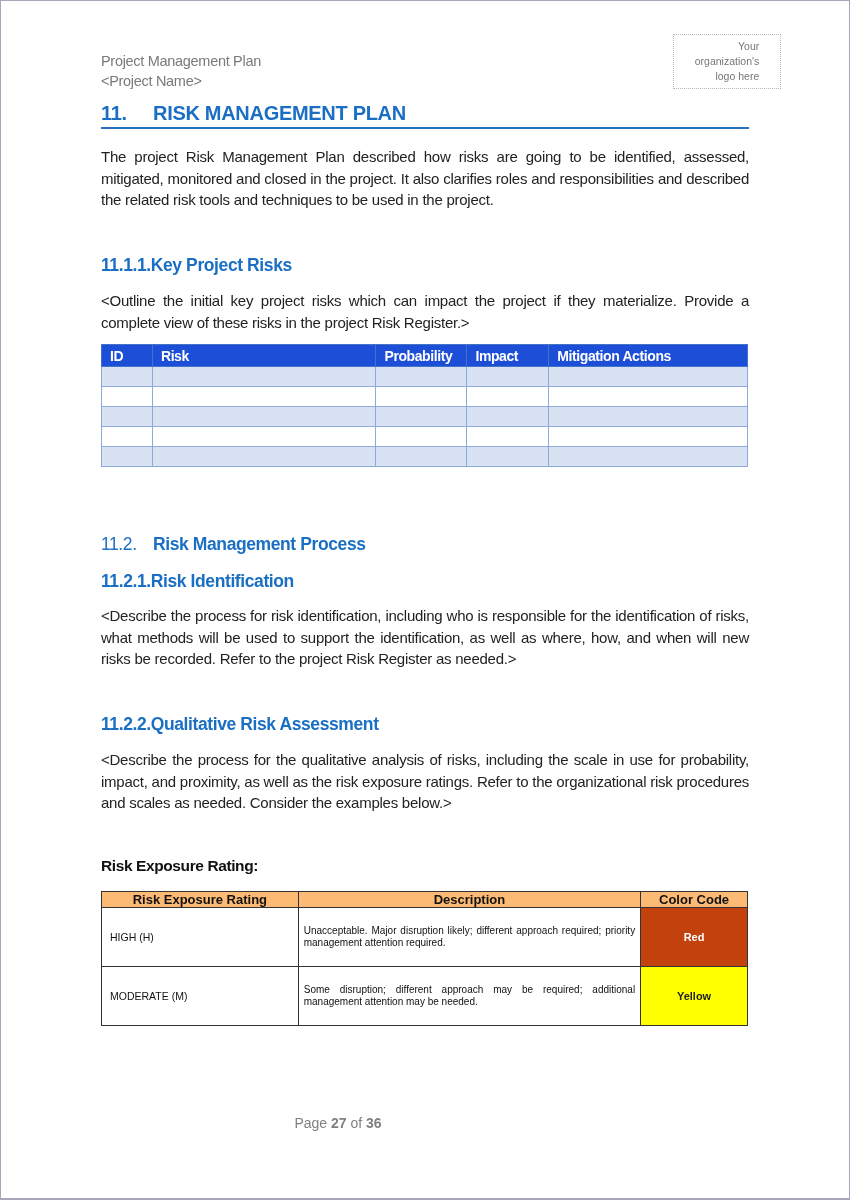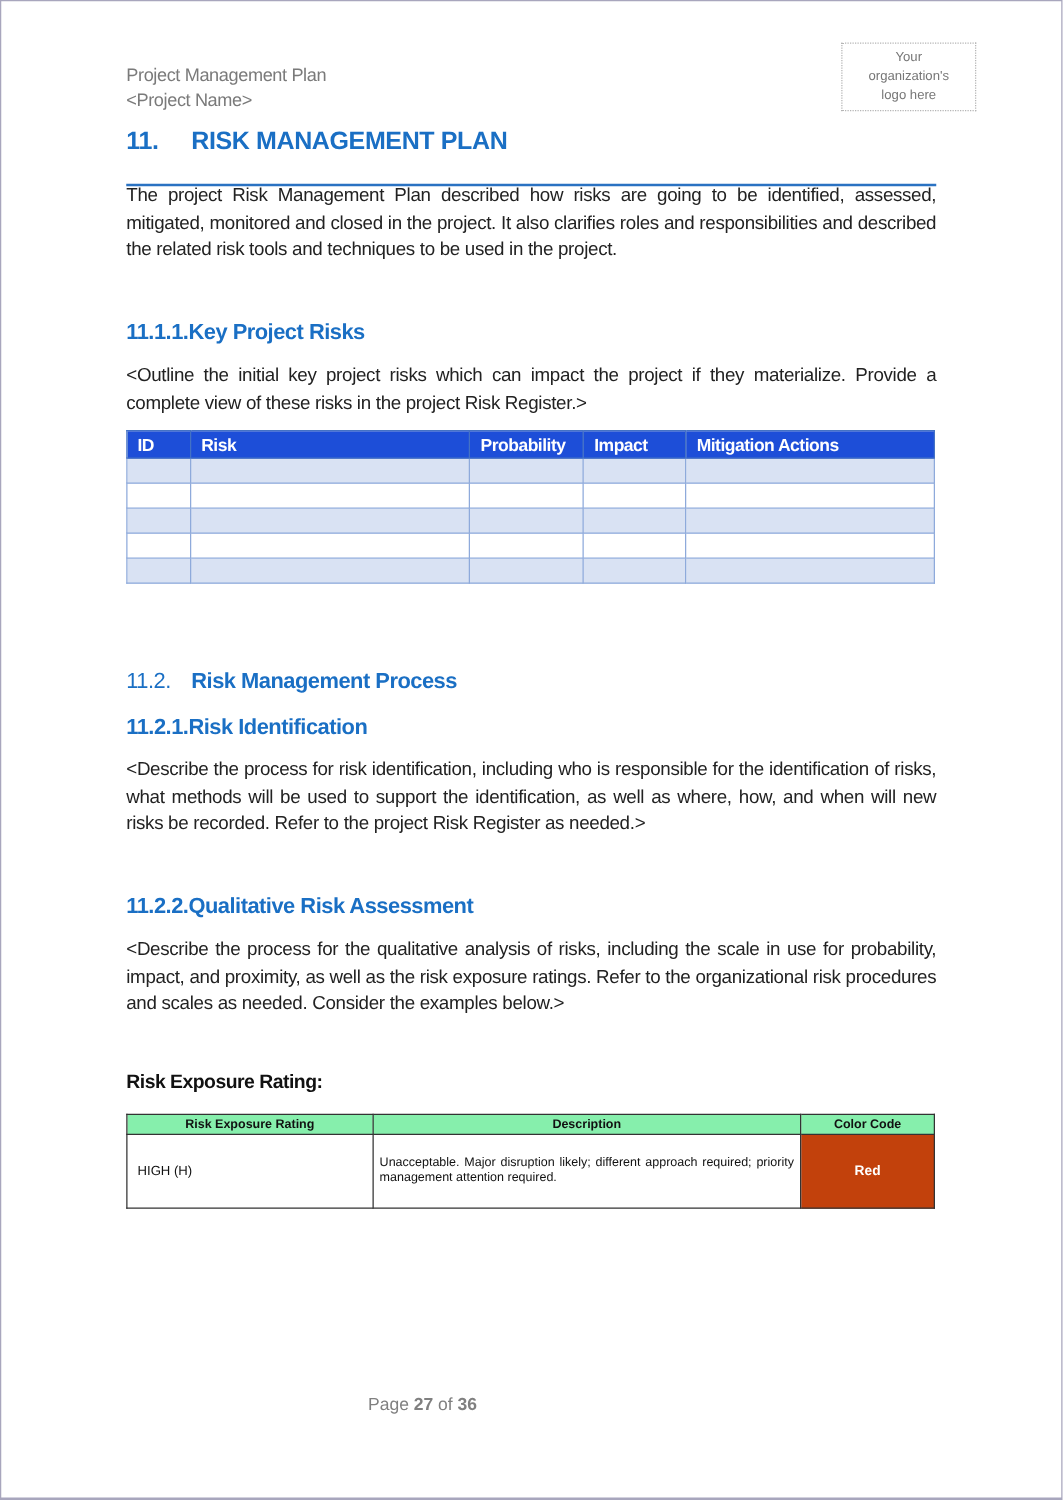--- a/index.html
+++ b/index.html
@@ -10,25 +10,25 @@
   .page-border {
     position: absolute; left: 0; top: 0; width: 848px; height: 1197px;
     border: 1px solid #a8a6bd; border-bottom: 2px solid #a8a6bd; border-right: 2px solid #a8a6bd;
     box-sizing: content-box; pointer-events: none;
   }
   .abs { position: absolute; }
   .hdr-title { left: 101px; top: 51px; font-size: 14.5px; color: #7a7a7a; line-height: 20px; letter-spacing: -0.3px; }
   .logo-box {
     left: 673px; top: 34px; width: 108px; height: 55px; border: 1px dotted #b5b5b5;
     box-sizing: border-box; display: flex; align-items: center; justify-content: center;
-    text-align: center; font-size: 10.5px; color: #777; line-height: 15px;
+    text-align: right; font-size: 10.5px; color: #777; line-height: 15px;
   }
   .h1 {
     left: 101px; top: 102px; width: 648px; font-size: 20px; font-weight: bold; color: #1a6fc4;
-    letter-spacing: -0.3px; border-bottom: 2px solid #2a72c2; padding-bottom: 22px;
+    letter-spacing: -0.3px; border-bottom: 2px solid #2a72c2; padding-bottom: 2px;
   }
   .h1 .num { display: inline-block; width: 52px; }
   .para {
     left: 101px; width: 648px; font-size: 15px; line-height: 21.5px; color: #222;
     text-align: justify; letter-spacing: -0.25px;
   }
   .h3 { left: 101px; font-size: 17.5px; font-weight: bold; color: #1a6fc4; letter-spacing: -0.4px; }
   .h2 { left: 101px; font-size: 17.5px; color: #1a6fc4; letter-spacing: -0.4px; }
   .h2 .num { font-weight: normal; display: inline-block; width: 52px; }
   .h2 .txt { font-weight: bold; }
@@ -45,22 +45,22 @@
   table.risks tr.odd td { background: #d9e2f3; }
   table.risks tr.even td { background: #ffffff; }
 
   .label-bold { left: 101px; top: 857px; font-size: 15.5px; font-weight: bold; color: #111; letter-spacing: -0.4px; }
 
   table.exposure {
     position: absolute; left: 101px; top: 891px; width: 647px; border-collapse: collapse;
     font-size: 10px; color: #111;
   }
   table.exposure th {
-    background: #86efac; font-weight: bold; text-align: center; height: 15px; padding: 0;
-    border: 1px solid #333; font-size: 10px;
+    background: #fdba74; font-weight: bold; text-align: center; height: 15px; padding: 0;
+    border: 1px solid #333; font-size: 13px;
   }
   table.exposure td { border: 1px solid #333; height: 28px; padding: 15px 5px; vertical-align: middle; }
   table.exposure td.rating { font-size: 10.5px; padding-left: 8px; }
   table.exposure td.desc { text-align: justify; line-height: 12px; font-size: 10px; padding: 11px 5px; }
   table.exposure td.color { text-align: center; font-weight: bold; font-size: 11px; padding: 0; }
   .footer {
     left: 0; width: 676px; top: 1115px; text-align: center; font-size: 14px; color: #808080;
   }
   .footer b { font-weight: bold; }
 </style>
@@ -171,20 +171,25 @@
       <th>Description</th>
       <th>Color Code</th>
     </tr>
   </thead>
   <tbody>
     <tr>
       <td class="rating">HIGH (H)</td>
       <td class="desc">Unacceptable. Major disruption likely; different approach required; priority management attention required.</td>
       <td class="color" style="background:#c2410c;color:#ffffff;">Red</td>
     </tr>
+    <tr>
+      <td class="rating">MODERATE (M)</td>
+      <td class="desc">Some disruption; different approach may be required; additional management attention may be needed.</td>
+      <td class="color" style="background:#ffff00;color:#222222;">Yellow</td>
+    </tr>
   </tbody>
 </table>
 
 <div class="abs footer">
   <span>Page</span>
   <b>27</b>
   <span>of</span>
   <b>36</b>
 </div>
 

